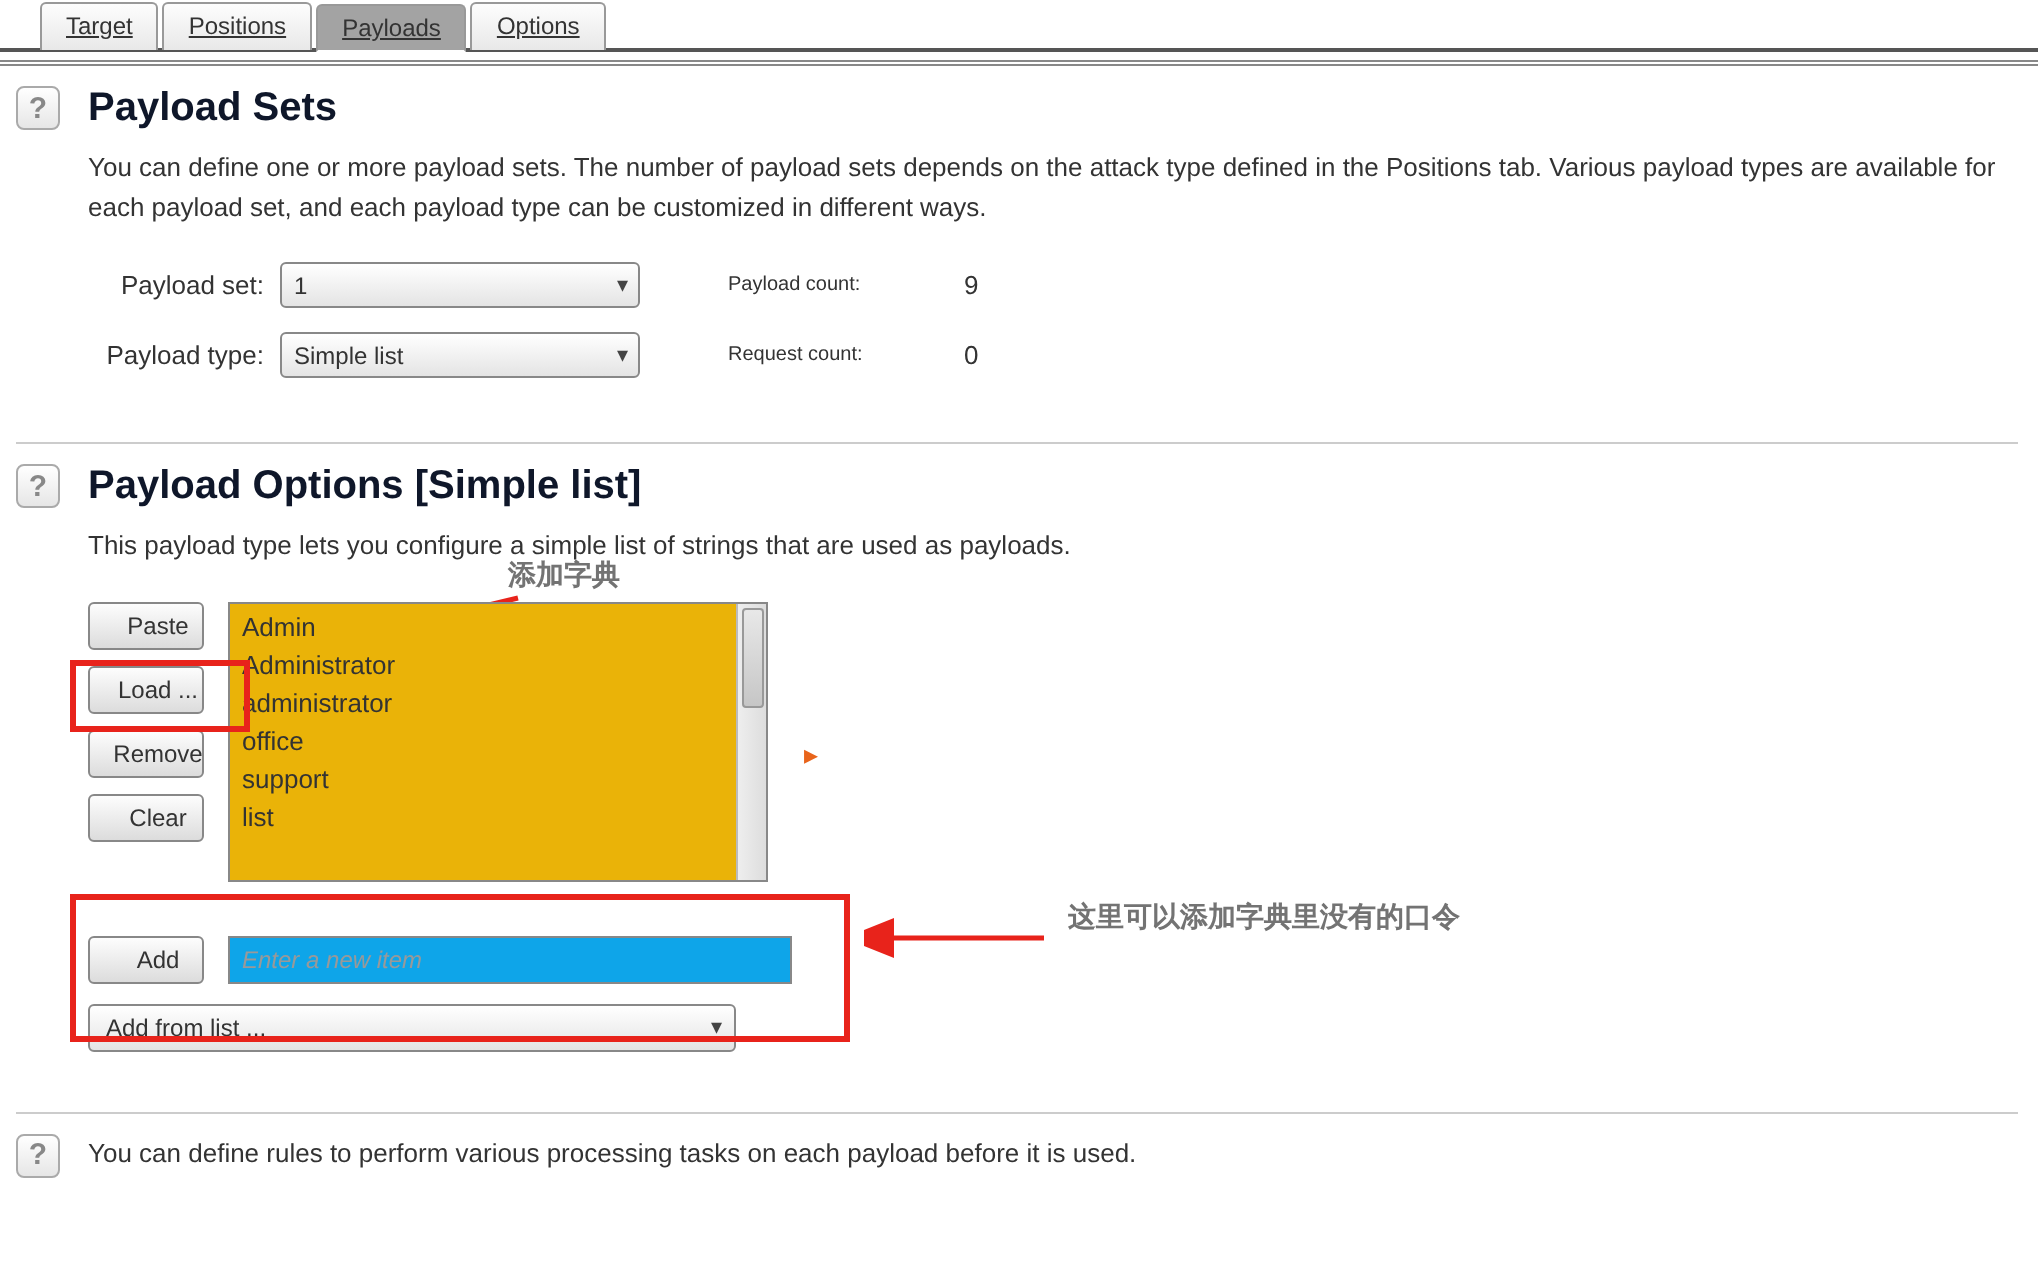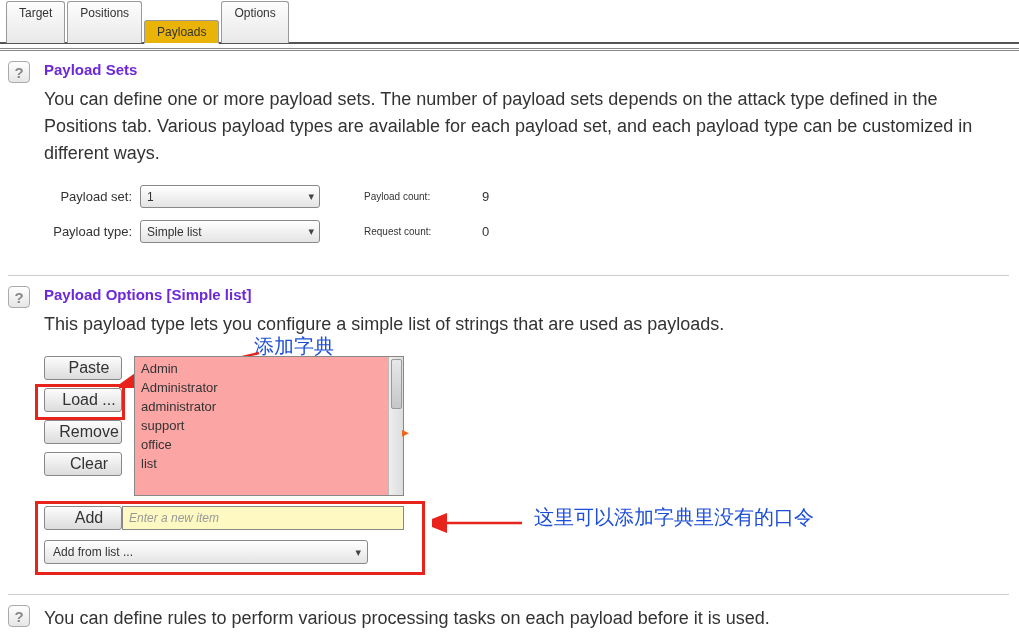--- a/index.html
+++ b/index.html
@@ -8,114 +8,114 @@
       font-size: 13px;
       color: #333;
       background: #fff;
       width: 1019px;
       height: 639px;
       overflow: hidden;
     }
     .tabs {
       display: flex;
       border-bottom: 2px solid #555;
-      padding-left: 6px;
+      padding-left: 20px;
       margin-top: 0;
+      text-decoration: underline;
     }
     .tab {
       padding: 4px 12px;
       border: 1px solid #999;
       border-bottom: none;
       background: linear-gradient(#fdfdfd, #e8e8e8);
       margin-right: 2px;
       cursor: pointer;
       font-size: 12px;
       position: relative;
       top: 1px;
       border-top-left-radius: 3px;
       border-top-right-radius: 3px;
     }
     .tab.active {
-      background: #eab308;
+      background: #a3a3a3;
       border-bottom: 1px solid #fff;
       top: 2px;
-      margin-top: 18px;
     }
     .double-hr {
       border-top: 1px solid #888;
       border-bottom: 1px solid #888;
       height: 3px;
       margin-top: 4px;
     }
     .content { padding: 10px 10px 0 8px; }
     .section { display: flex; margin-bottom: 10px; border-bottom: 1px solid #ccc; padding-bottom: 20px; position: relative; }
     .help-box {
       width: 22px; height: 22px;
       border: 1px solid #aaa; border-radius: 4px;
       background: linear-gradient(#fff,#e6e6e6);
       color: #888; font-weight: bold; font-size: 15px;
       display: flex; align-items:center; justify-content:center;
       margin-right: 14px; flex-shrink:0; cursor:pointer;
     }
     .section-body { flex: 1; }
-    .section-title { color: #6d28d9; font-weight: bold; font-size: 15px; margin-bottom: 8px; }
-    .section-desc { font-size: 18px; margin-bottom: 18px; line-height:1.5; }
+    .section-title { color: #0f172a; font-weight: bold; font-size: 20px; margin-bottom: 8px; }
+    .section-desc { font-size: 13px; margin-bottom: 18px; line-height:1.5; }
     .form-row { display:flex; align-items:center; margin-bottom: 12px; gap: 8px; }
     .form-label { width: 88px; font-size:13px;text-align:right; }
     .select {
       width: 180px; height: 23px; border: 1px solid #888;
       background: linear-gradient(#fff,#e4e4e4);
       padding: 2px 18px 2px 6px; border-radius:3px; font-size:12px;
       position: relative; cursor:pointer; display:flex; align-items:center;
     }
     .select::after { content:"▾"; position:absolute; right:5px; color:#444; font-size:11px;}
     .count-label { margin-left: 36px; width:110px; font-size:10px;}
     .count-val { font-size:13px; }
     .btn {
-      width: 78px; height: 24px;
+      width: 58px; height: 24px;
       border: 1px solid #888; border-radius:3px;
       background: linear-gradient(#fdfdfd,#dcdcdc);
-      font-size: 16px; cursor:pointer;
+      font-size: 12px; cursor:pointer;
       display:flex; align-items:center; justify-content:center;padding-left:12px;
     }
     .options-area { display:flex; gap:12px; position:relative; }
     .btn-col { display:flex; flex-direction:column; gap:8px; }
     .listbox {
       width: 270px; height: 140px;
-      border: 1px solid #888; background:#fca5a5;
+      border: 1px solid #888; background:#eab308;
       overflow:hidden; position:relative;
     }
     .listbox-inner { padding:2px 4px; }
     .list-item { padding:2px 2px; font-size:13px; cursor:pointer;}
     .scrollbar-track {
       position:absolute; right:0; top:0; bottom:0; width:15px;
       background: linear-gradient(to right,#eee,#ddd);
       border-left:1px solid #bbb;
     }
     .scrollbar-thumb {
       position:absolute; left:2px; top:2px; width:11px; height:50px;
       background: linear-gradient(#e8e8e8,#c6c6c6);
       border:1px solid #999; border-radius:2px;
     }
-    .add-row { display:flex; margin-top:10px; }
+    .add-row { display:flex; gap:12px; margin-top:27px; }
     .text-input {
       width: 282px; height:24px; border:1px solid #888;
-      padding:2px 6px; font-size:12px; background:#fef9c3;
+      padding:2px 6px; font-size:12px; background:#0ea5e9;
     }
     .text-input::placeholder { color:#999; font-style:italic;}
     .wide-select {
       width: 324px; height: 24px; border:1px solid #888;
       background: linear-gradient(#fff,#e4e4e4);
       border-radius:3px; padding:2px 18px 2px 8px; font-size:12px;
       position:relative; cursor:pointer; display:flex; align-items:center;
       margin-top:10px;
     }
     .wide-select::after { content:"▾"; position:absolute; right:6px; color:#444; font-size:11px;}
     
-    .anno-text { color:#1d4ed8; font-size:20px; font-weight:normal; position:absolute; }
+    .anno-text { color:#737373; font-size:14px; font-weight:bold; position:absolute; }
     .red-box { position:absolute; border:3px solid #e8231b; pointer-events:none;}
     .arrow-svg { position:absolute; pointer-events:none; }
     .orange-marker {
       position:absolute; color:#e8641b; font-size:14px;
     }
   </style>
 </head>
 <body>
 
 <div class="tabs">
@@ -170,22 +170,22 @@
           <div class="btn">Paste</div>
           <div class="btn">Load ...</div>
           <div class="btn">Remove</div>
           <div class="btn">Clear</div>
         </div>
         <div class="listbox">
           <div class="listbox-inner">
             <div class="list-item">Admin</div>
             <div class="list-item">Administrator</div>
             <div class="list-item">administrator</div>
+            <div class="list-item">office</div>
             <div class="list-item">support</div>
-            <div class="list-item">office</div>
             <div class="list-item">list</div>
           </div>
           <div class="scrollbar-track">
             <div class="scrollbar-thumb"></div>
           </div>
         </div>
         <div class="orange-marker" style="left:358px; top:68px;">▸</div>
       </div>
 
       <div class="red-box" style="left:-9px; top:98px; width:90px; height:36px;"></div>

